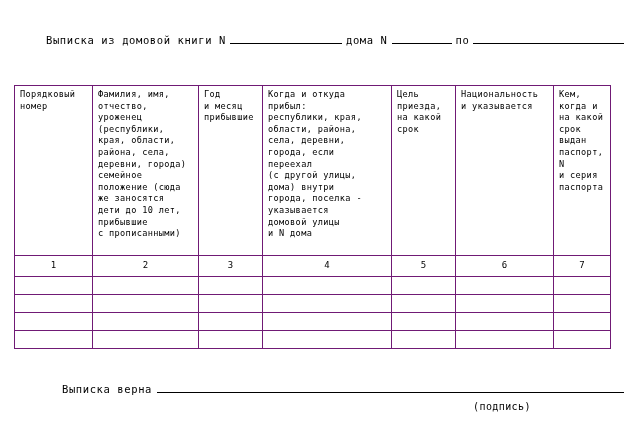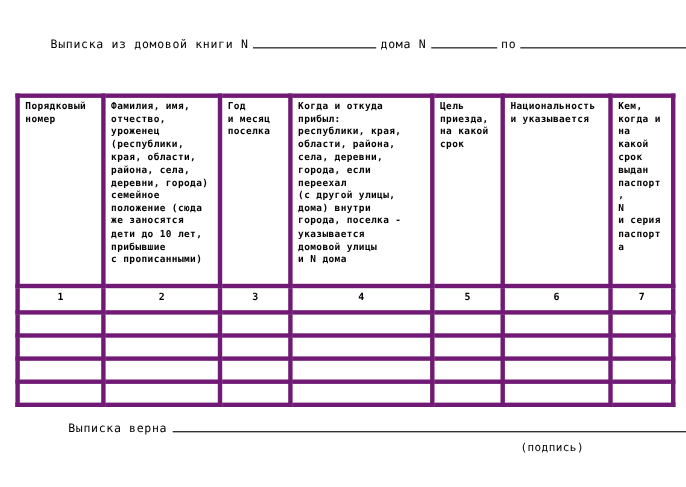--- a/index.html
+++ b/index.html
@@ -73,24 +73,24 @@
   table.book {
     border-collapse: collapse;
     table-layout: fixed;
     width: 596px;
     font-size: 8.6px;
     line-height: 11.6px;
     letter-spacing: 0.35px;
   }
   table.book td,
   table.book th {
-    border: 4px solid #701a75;
+    border: 1px solid #701a75;
     vertical-align: top;
     padding: 3px 4px 2px 5px;
-    font-weight: bold;
+    font-weight: normal;
     text-align: left;
     word-wrap: break-word;
   }
   table.book tr.head-row td {
     height: 164px;
     vertical-align: top;
   }
   .hcell-text {
     display: block;
     white-space: pre-line;
@@ -188,21 +188,21 @@
 семейное
 положение (сюда
 же заносятся
 дети до 10 лет,
 прибывшие
 с прописанными)</span>
             </td>
           <td>
               <span class="hcell-text">Год
 и месяц
-поселка</span>
+прибывшие</span>
             </td>
           <td>
               <span class="hcell-text">Когда и откуда
 прибыл:
 республики, края,
 области, района,
 села, деревни,
 города, если
 переехал
 (с другой улицы,

